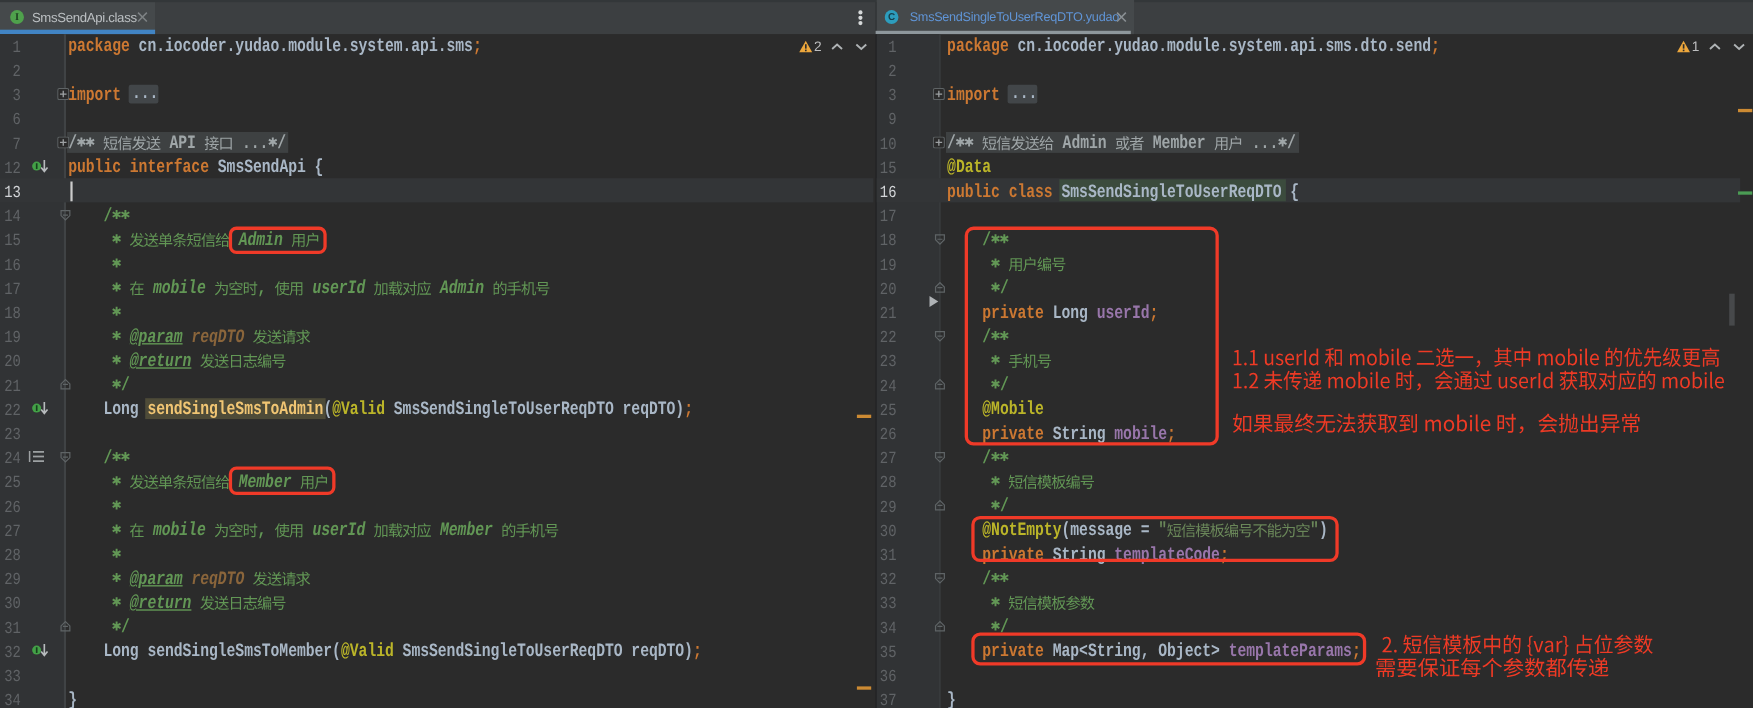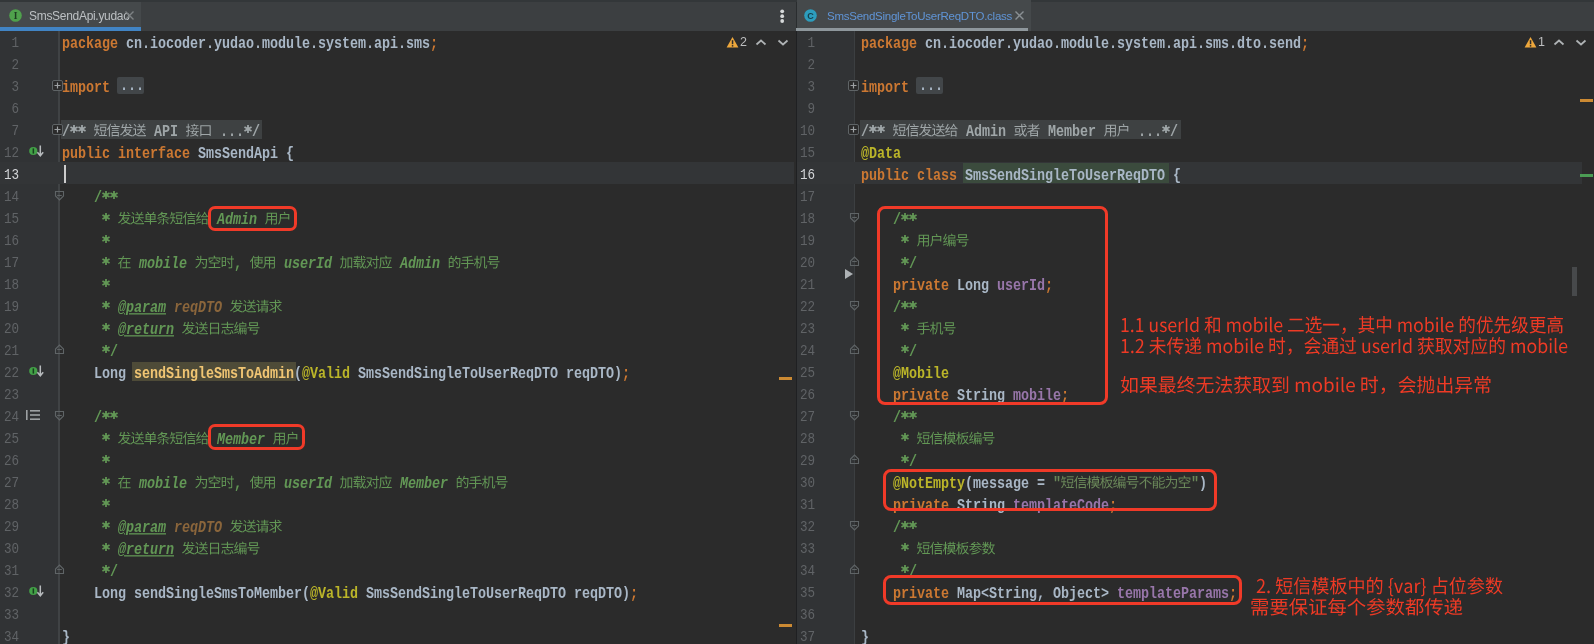--- a/index.html
+++ b/index.html
@@ -13,38 +13,38 @@
 .abs{position:absolute}
 </style></head><body>
 <div id="p">
     <div class="abs" style="left:0;top:0;width:1594px;height:31px;background:#3c3f41"></div>
     <div class="abs" style="left:0;top:0;width:141px;height:31px;background:#45494b"></div>
     <div class="abs" style="left:0;top:27px;width:141px;height:4px;background:#4184c4"></div>
     <svg class="abs" style="left:9px;top:9px" width="14" height="14">
       <circle cx="6.5" cy="6.5" r="6.3" fill="#4fa14c"></circle>
       <text x="6.5" y="9.6" text-anchor="middle" font-family="Liberation Serif" font-size="9.5" font-weight="bold" fill="#1c3b20">I</text>
     </svg>
-    <span class="abs" style="left:29px;top:8px;font-size:12px;letter-spacing:-0.3px;color:#bcc0c3;line-height:16px">SmsSendApi.yudao</span>
+    <span class="abs" style="left:29px;top:8px;font-size:12px;letter-spacing:-0.3px;color:#bcc0c3;line-height:16px">SmsSendApi.class</span>
     <svg class="abs" style="left:124px;top:10px" width="11" height="11">
       <path d="M1.5 1.5 9.5 9.5M9.5 1.5 1.5 9.5" stroke="#7d8284" stroke-width="1.4"></path>
     </svg>
     <svg class="abs" style="left:779px;top:8px" width="8" height="16">
       <circle cx="3.2" cy="3.3" r="1.9" fill="#d6d9da"></circle>
       <circle cx="3.2" cy="8.2" r="1.9" fill="#d6d9da"></circle>
       <circle cx="3.2" cy="13" r="1.9" fill="#d6d9da"></circle>
     </svg>
     <div class="abs" style="left:795.5px;top:0;width:1.3px;height:31px;background:#2a2d2f"></div>
     <div class="abs" style="left:0;top:0;width:1594px;height:1.5px;background:#333739"></div>
     <div class="abs" style="left:797px;top:0;width:234px;height:31px;background:#45494b"></div>
     <div class="abs" style="left:796px;top:28px;width:232px;height:3px;background:#8e979c"></div>
     <svg class="abs" style="left:804px;top:9px" width="14" height="14">
       <circle cx="6.5" cy="6.5" r="6.3" fill="#2d9dbd"></circle>
       <text x="6.5" y="9.6" text-anchor="middle" font-family="Liberation Sans" font-size="9" font-weight="bold" fill="#14404e">C</text>
     </svg>
-    <span class="abs" style="left:827px;top:8px;font-size:11.5px;letter-spacing:-0.25px;color:#6095d7;line-height:16px">SmsSendSingleToUserReqDTO.class</span>
+    <span class="abs" style="left:827px;top:8px;font-size:11.5px;letter-spacing:-0.25px;color:#6095d7;line-height:16px">SmsSendSingleToUserReqDTO.yudao</span>
     <svg class="abs" style="left:1014px;top:10px" width="11" height="11">
       <path d="M1.5 1.5 9.5 9.5M9.5 1.5 1.5 9.5" stroke="#8a9094" stroke-width="1.4"></path>
     </svg>
     <div class="abs" style="left:0;top:31px;width:58px;height:613px;background:#313335"></div>
     <div class="abs" style="left:58px;top:31px;width:1.5px;height:613px;background:#404345"></div>
     <div class="abs" style="left:796px;top:31px;width:1px;height:613px;background:#1f2022"></div>
     <div class="abs" style="left:797px;top:31px;width:58px;height:613px;background:#313335"></div>
     <div class="abs" style="left:854px;top:31px;width:1px;height:613px;background:#3c3f41"></div>
     <div class="abs" style="left:0;top:162px;width:794px;height:22px;background:#333537"></div>
     <div class="abs" style="left:797px;top:162px;width:785px;height:22px;background:#333537"></div>

